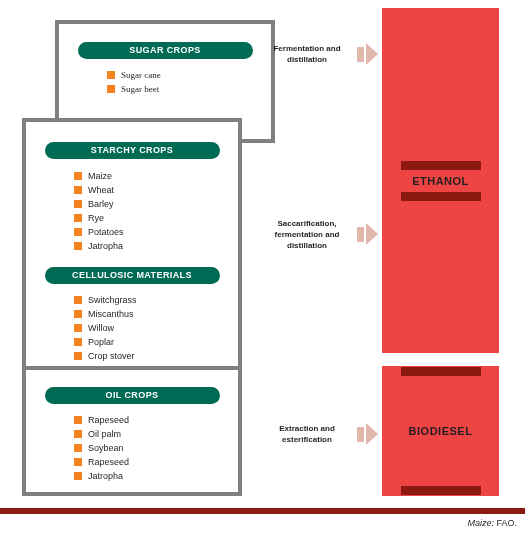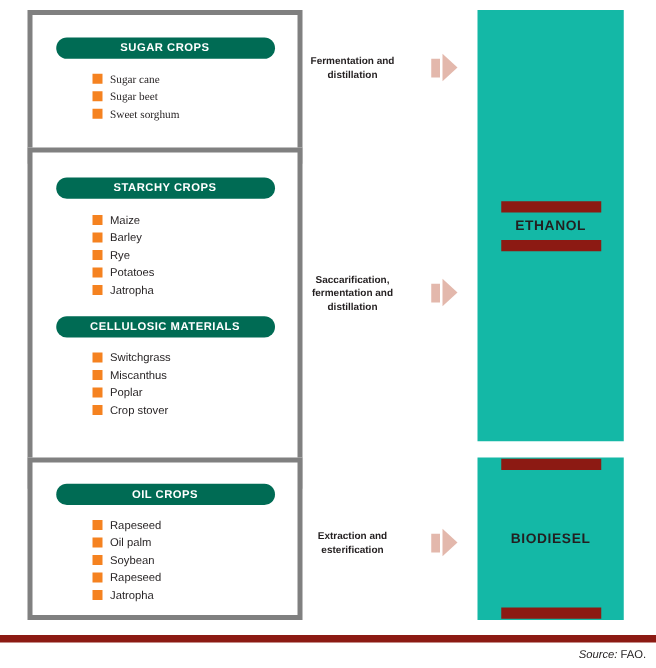--- a/index.html
+++ b/index.html
@@ -17,21 +17,21 @@
 
   
   .feed-box {
     position: absolute;
     left: 22px;
     width: 220px;
     box-sizing: border-box;
     border: 4px solid #808080;
     background: #ffffff;
   }
-  #box-sugar   { top: 8px;   height: 123px; }
+  #box-sugar   { top: 20px;   height: 123px; margin-left: 33px; }
   #box-starchy { top: 118px; height: 273px; }
   #box-oil     { top: 366px; height: 130px; }
 
   .pill {
     width: 175px;
     margin: 0 auto;
     background: #006B54;
     color: #ffffff;
     border-radius: 9px;
     text-align: center;
@@ -68,25 +68,25 @@
     width: 8px;
     height: 8px;
     background: #F58220;
     margin-right: 6px;
     flex: 0 0 auto;
   }
 
   
   .process {
     position: absolute;
-    left: 236px;
+    left: 248px;
     width: 130px;
     display: flex;
     align-items: center;
-    justify-content: space-between;
+    justify-content: flex-end;
   }
   #proc-1 { top: 32px;  height: 44px; }
   #proc-2 { top: 210px; height: 48px; }
   #proc-3 { top: 412px; height: 44px; }
 
   .process-label {
     width: 92px;
     text-align: center;
     font-size: 8px;
     font-weight: bold;
@@ -110,21 +110,21 @@
     border-bottom: 11px solid transparent;
     border-left: 12px solid #E3B8AC;
     margin-left: 2px;
   }
 
   
   .output-box {
     position: absolute;
     left: 382px;
     width: 117px;
-    background: #14b8a6;
+    background: #ef4444;
     display: flex;
     flex-direction: column;
     align-items: center;
     justify-content: center;
   }
   #out-ethanol   { top: 8px;   height: 345px; }
   #out-biodiesel { top: 366px; height: 130px; gap: 44px; }
 
   .out-rule {
     width: 80px;
@@ -166,36 +166,36 @@
   <div class="pill">SUGAR CROPS</div>
   <ul class="crop-list">
     <li>
       <span class="bullet"></span>
       <span>Sugar cane</span>
     </li>
     <li>
       <span class="bullet"></span>
       <span>Sugar beet</span>
     </li>
-    <li>
-      <span class="bullet"></span>
-      <span>Sweet sorghum</span>
-    </li>
   </ul>
 </div>
 
 <div class="feed-box" id="box-starchy">
   <div class="pill pill-1">STARCHY CROPS</div>
   <ul class="crop-list list-1">
     <li>
       <span class="bullet"></span>
       <span>Maize</span>
     </li>
     <li>
       <span class="bullet"></span>
+      <span>Wheat</span>
+    </li>
+    <li>
+      <span class="bullet"></span>
       <span>Barley</span>
     </li>
     <li>
       <span class="bullet"></span>
       <span>Rye</span>
     </li>
     <li>
       <span class="bullet"></span>
       <span>Potatoes</span>
     </li>
@@ -207,20 +207,24 @@
 
   <div class="pill pill-2">CELLULOSIC MATERIALS</div>
   <ul class="crop-list list-2">
     <li>
       <span class="bullet"></span>
       <span>Switchgrass</span>
     </li>
     <li>
       <span class="bullet"></span>
       <span>Miscanthus</span>
+    </li>
+    <li>
+      <span class="bullet"></span>
+      <span>Willow</span>
     </li>
     <li>
       <span class="bullet"></span>
       <span>Poplar</span>
     </li>
     <li>
       <span class="bullet"></span>
       <span>Crop stover</span>
     </li>
   </ul>
@@ -283,14 +287,14 @@
 </div>
 
 <div class="output-box" id="out-biodiesel">
   <div class="out-rule"></div>
   <div class="out-label">BIODIESEL</div>
   <div class="out-rule"></div>
 </div>
 
 <div id="footer-rule"></div>
 <div id="source-note">
-  <span class="src-label">Source:</span><span class="src-value"> FAO.</span>
+  <span class="src-label">Maize:</span><span class="src-value"> FAO.</span>
 </div>
 
 </body></html>

